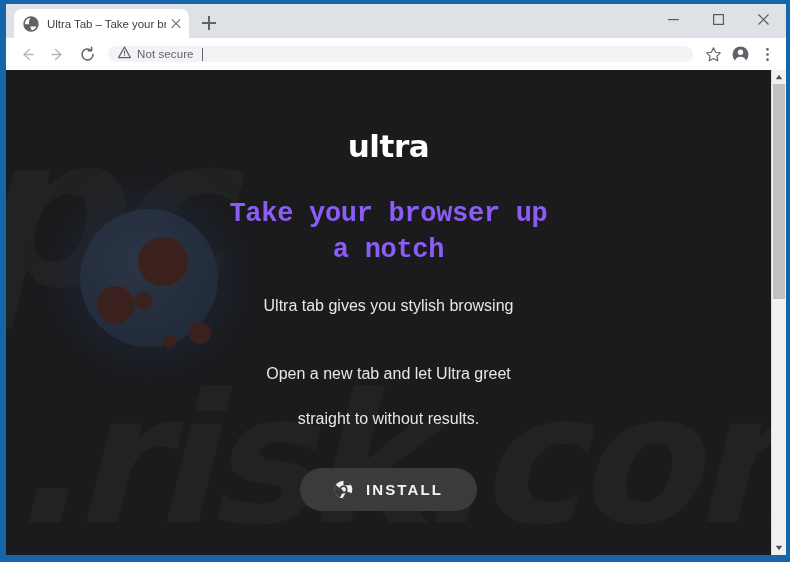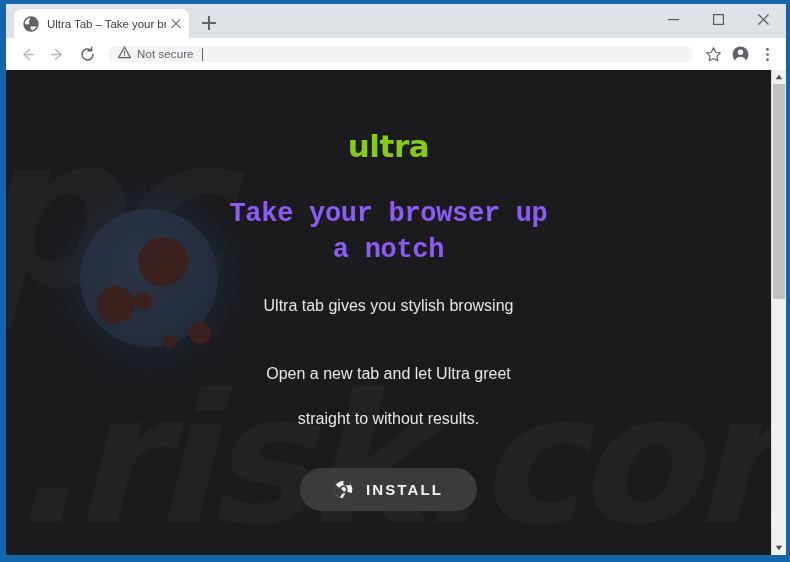--- a/index.html
+++ b/index.html
@@ -203,21 +203,21 @@
   
   #content {
     position: absolute;
     left: 0; right: 0; top: 0;
     text-align: center;
     padding-top: 58px;
   }
   #brand {
     font-size: 31px;
     font-weight: 700;
-    color: #84cc16;
+    color: #ffffff;
     letter-spacing: -0.4px;
     font-family: "DejaVu Sans", sans-serif;
   }
   #headline {
     margin-top: 32px;
     font-size: 27px;
     font-weight: 700;
     color: #8b5cf6;
     line-height: 1.35;
     max-width: 320px;

